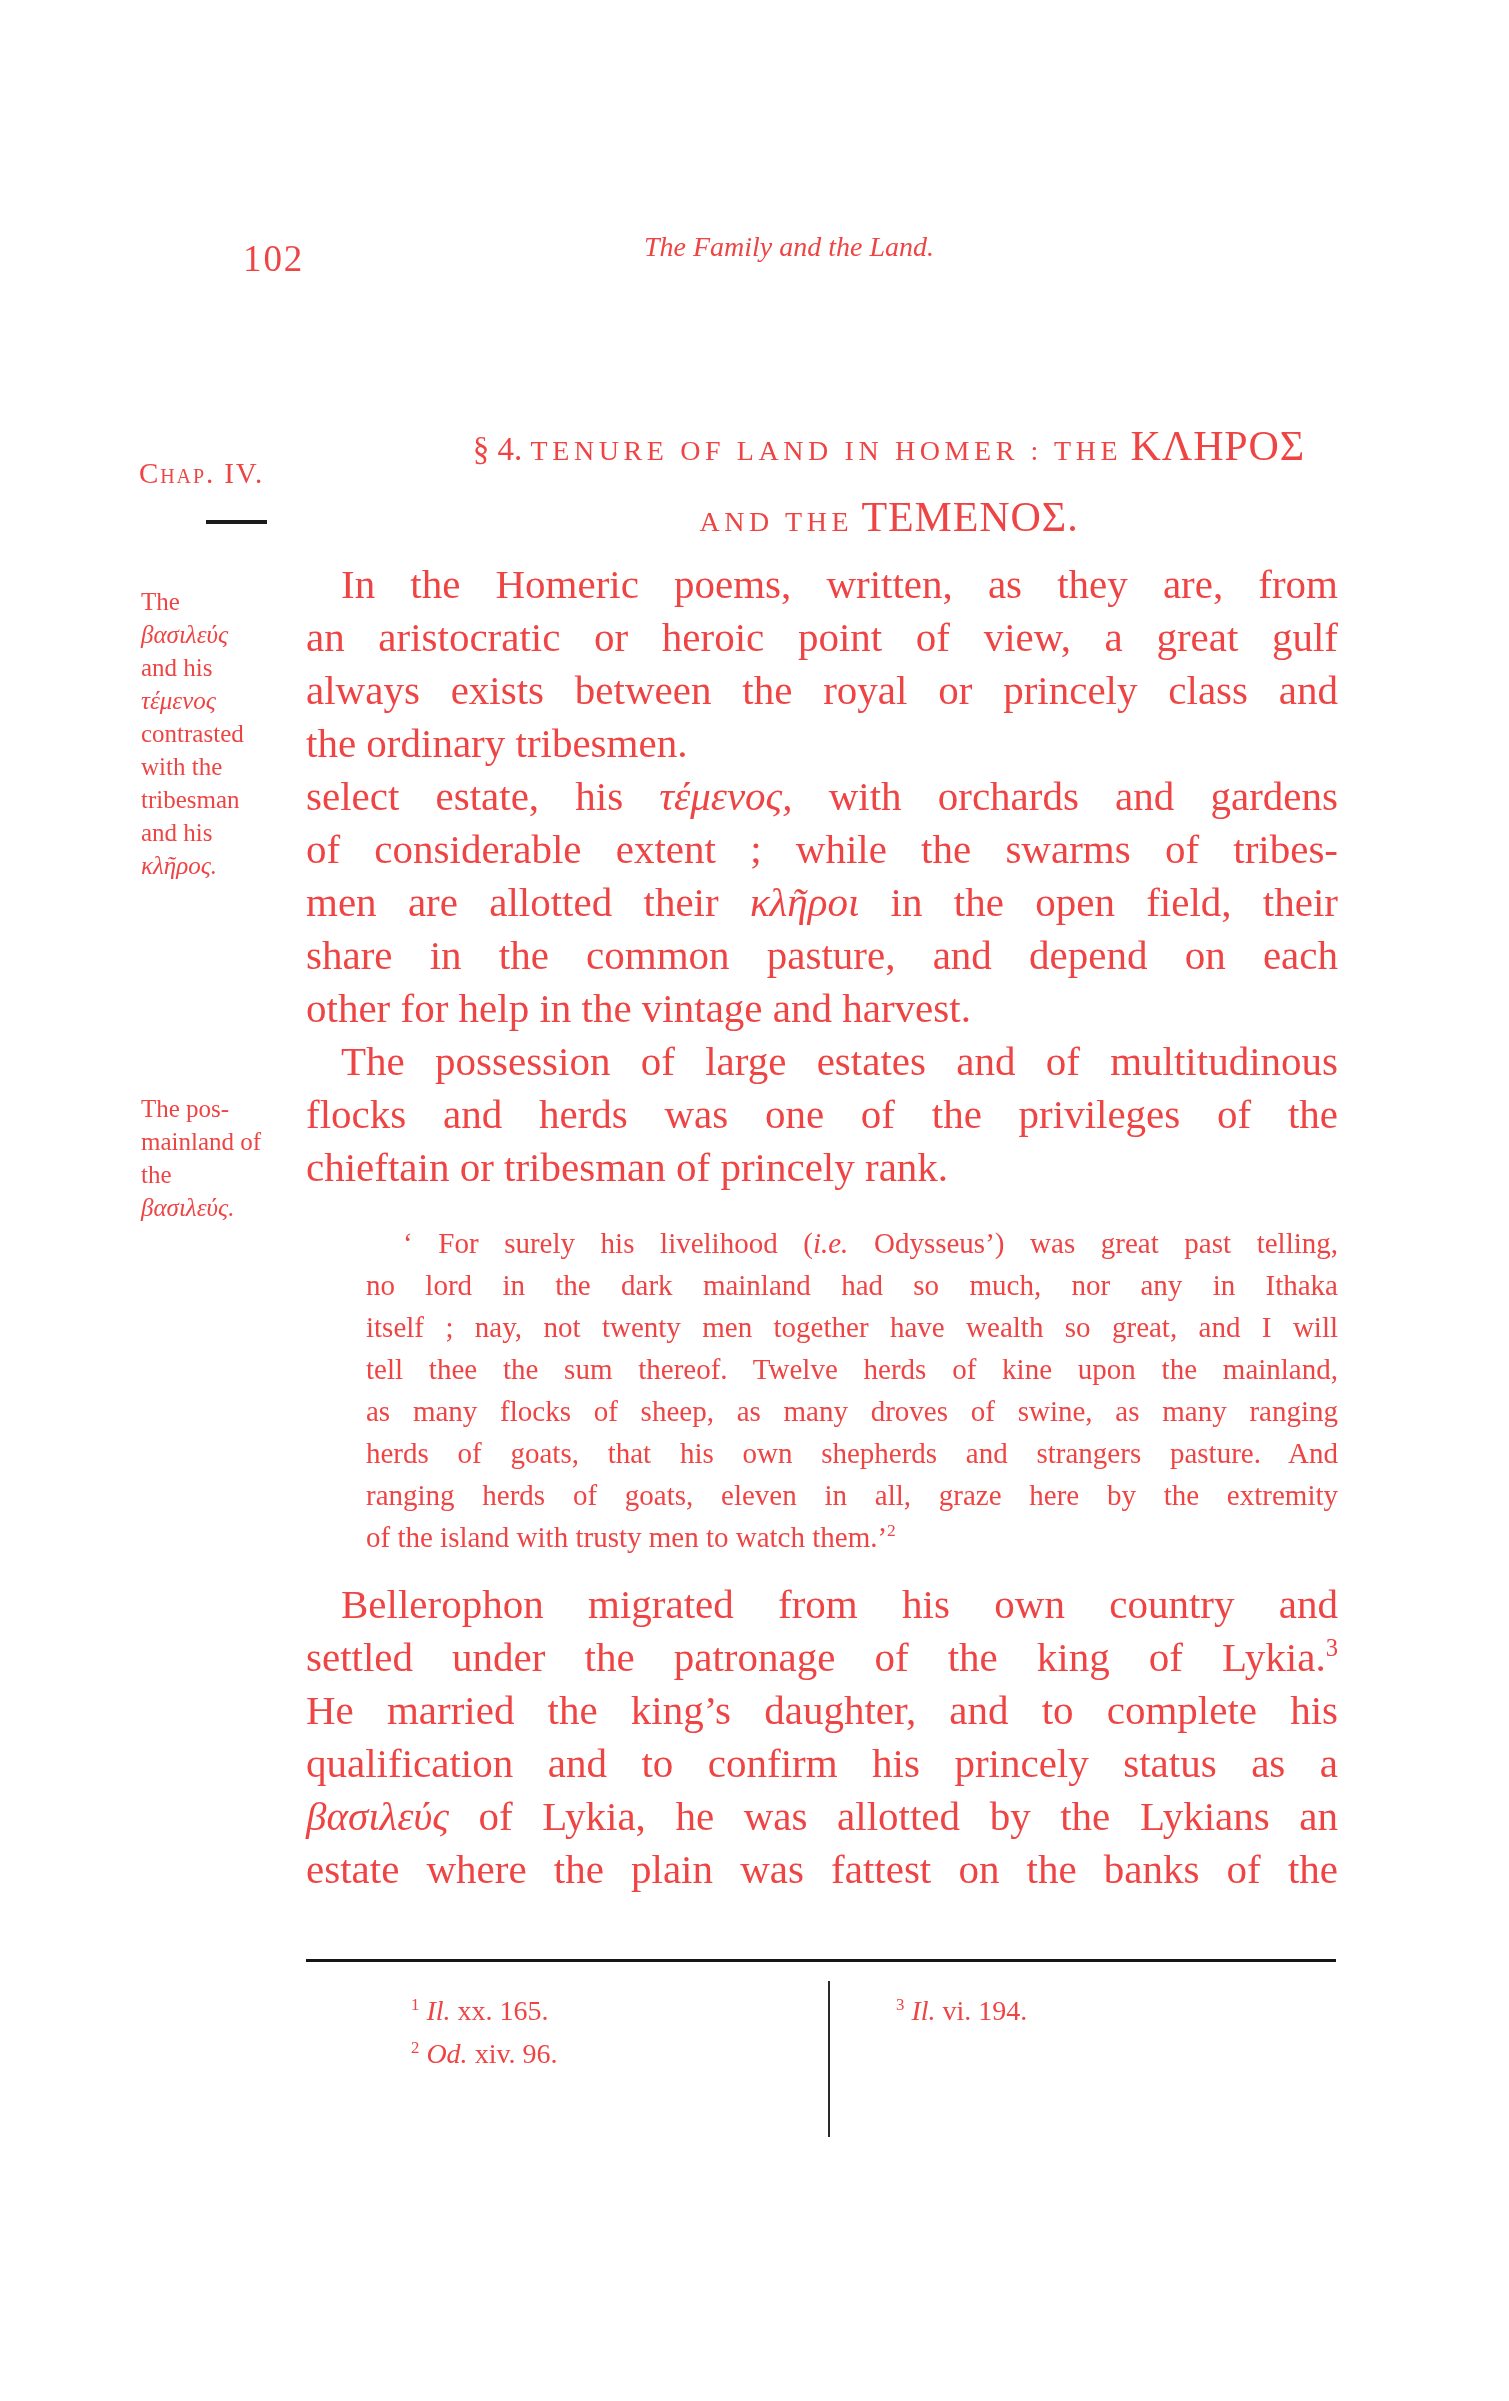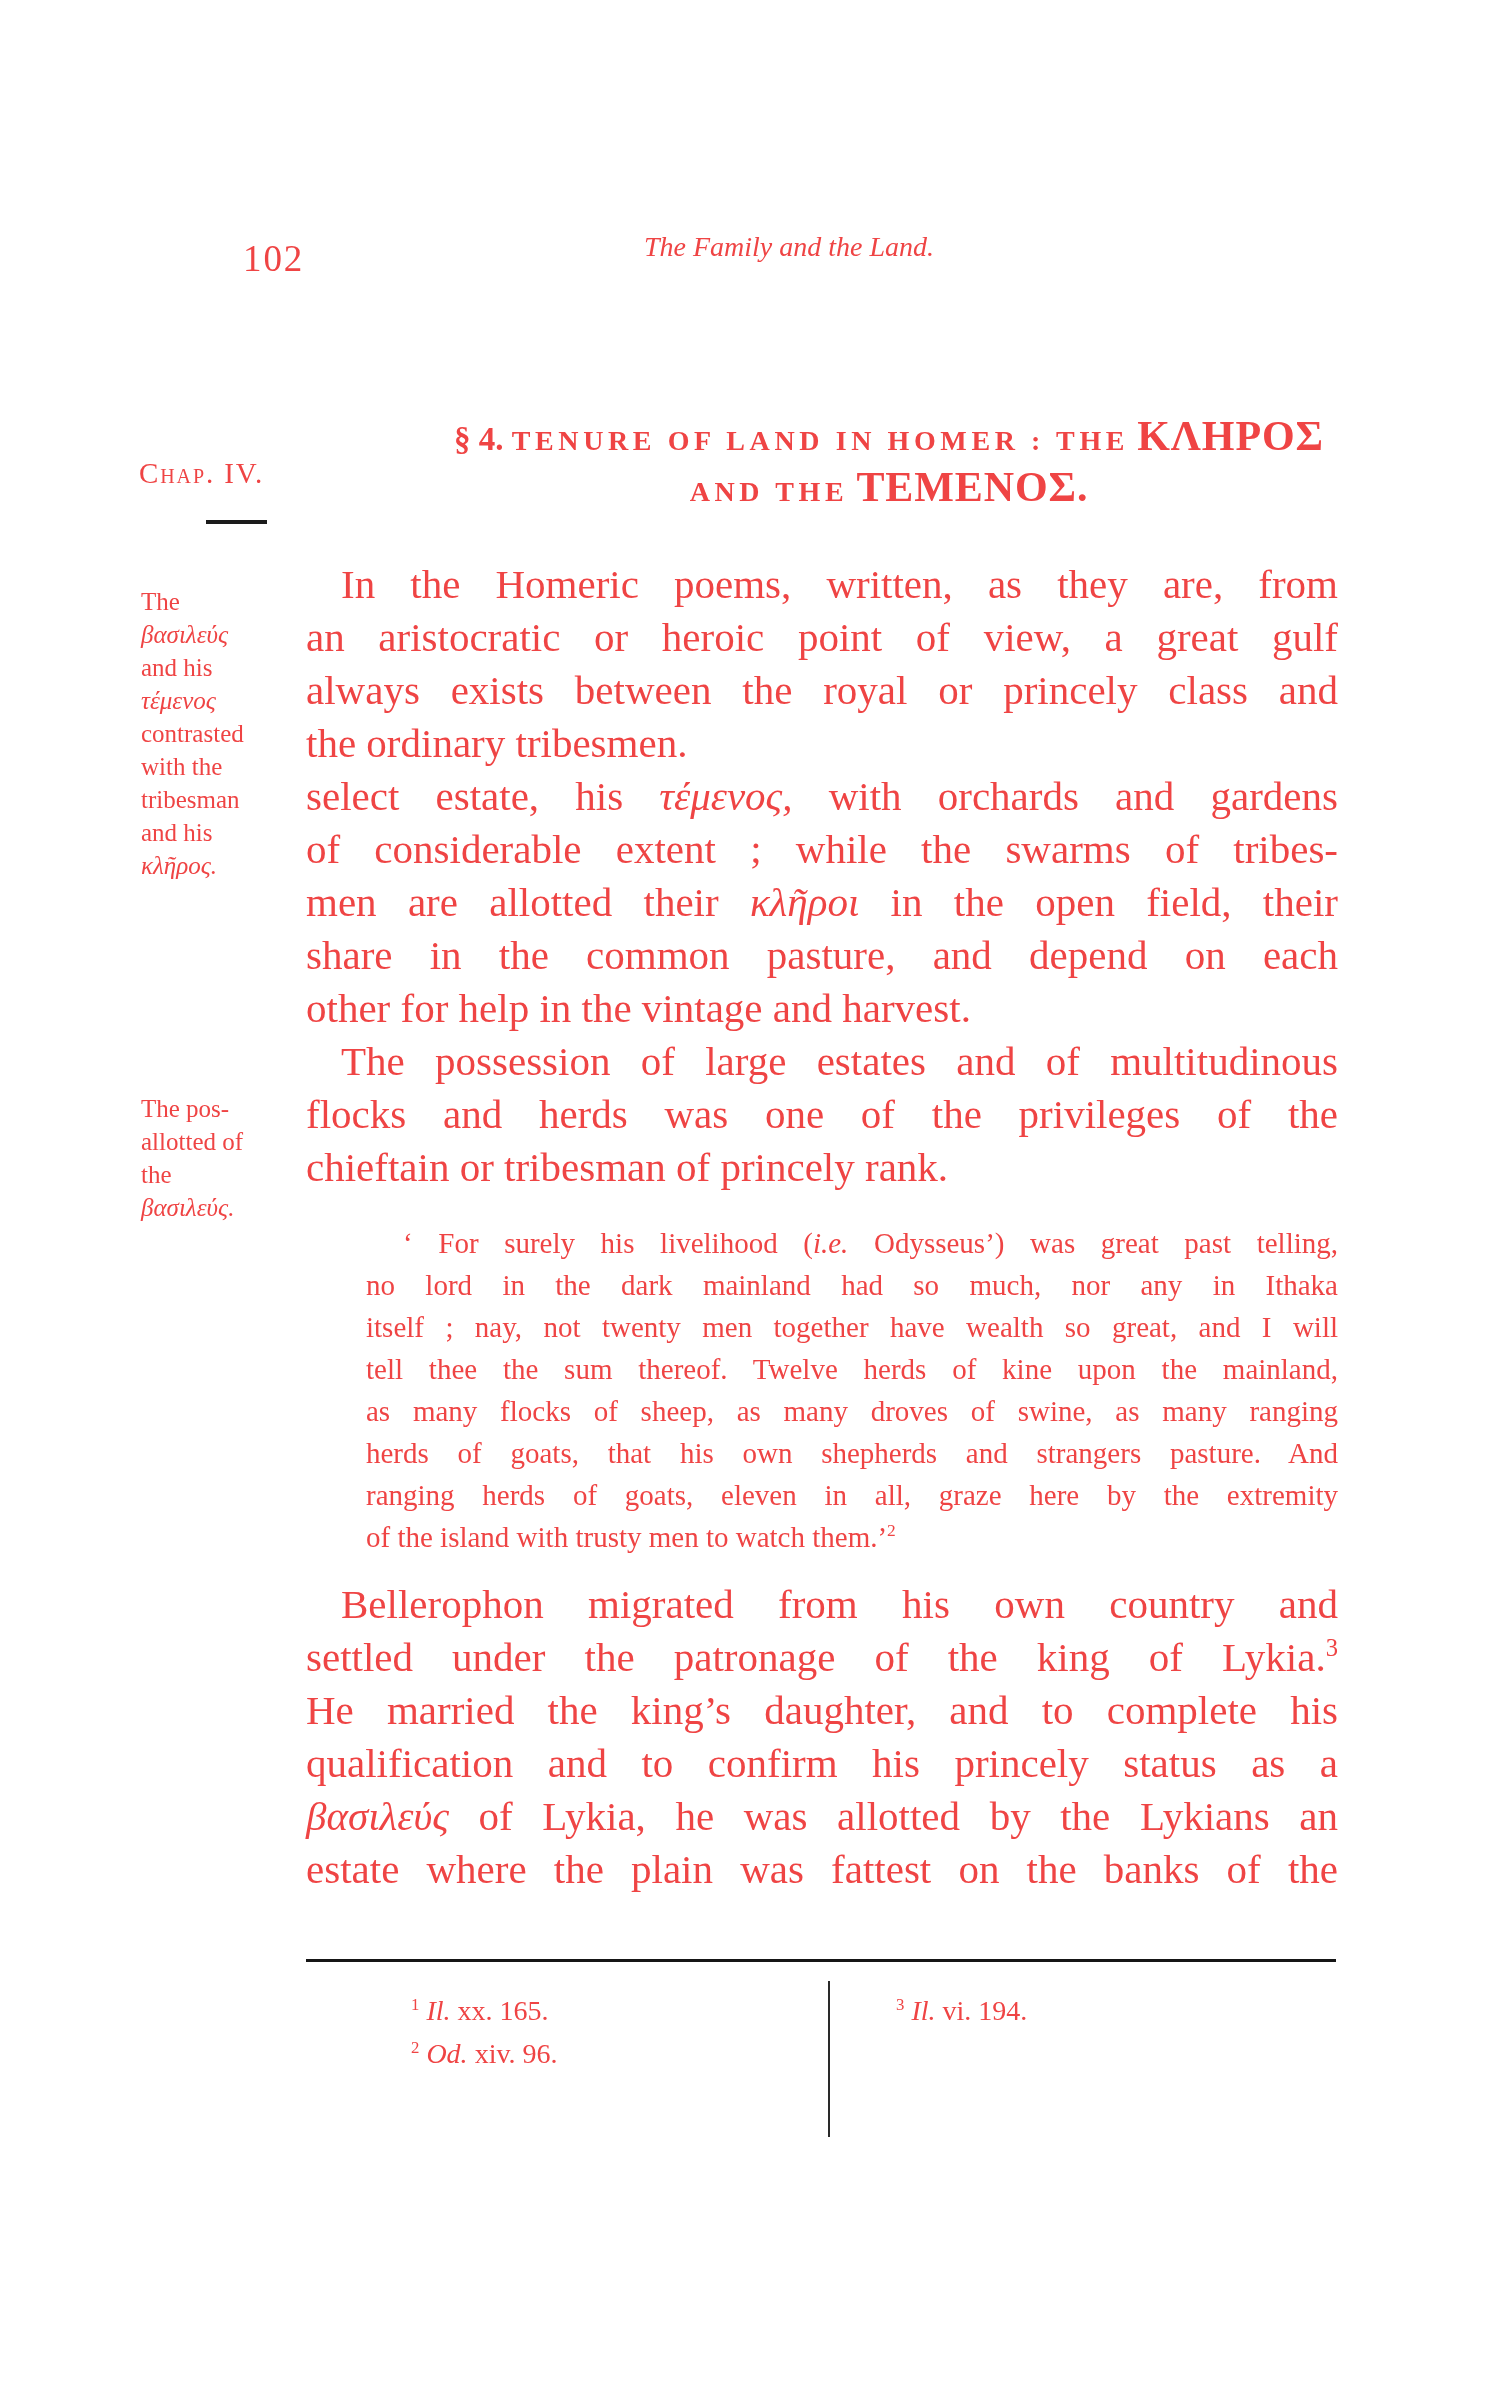--- a/index.html
+++ b/index.html
@@ -25,21 +25,21 @@
     font-size:29px; font-variant:small-caps; letter-spacing:1.9px;
   }
   .chapter-rule {
     position:absolute; left:206px; top:520px;
     width:61px; height:3.7px; background:#1b1b1b;
   }
   .section-heading {
     position:absolute; left:426px; top:413px; width:926px;
     text-align:center;
   }
-  .head-line { font-size:33px; line-height:46px; white-space:nowrap;font-weight:bold; }
+  .head-line { font-size:33px; line-height:66px; white-space:nowrap; }
   .head-line .sc { font-size:28px; letter-spacing:4.6px; }
   .head-line .gkcap { font-size:42px; letter-spacing:0.9px; }
   .margin-notes { position:absolute; left:141px; top:0; width:165px; }
   .margin-note {
     position:absolute; left:0; width:165px;
     font-size:25px; line-height:33px;
   }
   .body-text {
     position:absolute; left:306px; top:558px; width:1032px;
     font-size:41px; line-height:53px;
@@ -86,21 +86,21 @@
         <div>and his</div>
         <div><i>τέμενος</i></div>
         <div>contrasted</div>
         <div>with the</div>
         <div>tribesman</div>
         <div>and his</div>
         <div><i>κλῆρος.</i></div>
       </div>
       <div class="margin-note" style="top: 1092px;">
         <div>The pos-</div>
-        <div>allotted of</div>
+        <div>mainland of</div>
         <div>the</div>
         <div><i>βασιλεύς.</i></div>
       </div>
     </div>
   <div class="body-text">
       <div class="para">
         <div class="line indent">In the Homeric poems, written, as they are, from</div>
         <div class="line">an aristocratic or heroic point of view, a great gulf</div>
         <div class="line">always exists between the royal or princely class and</div>
         <div class="line last">the ordinary tribesmen.</div>

